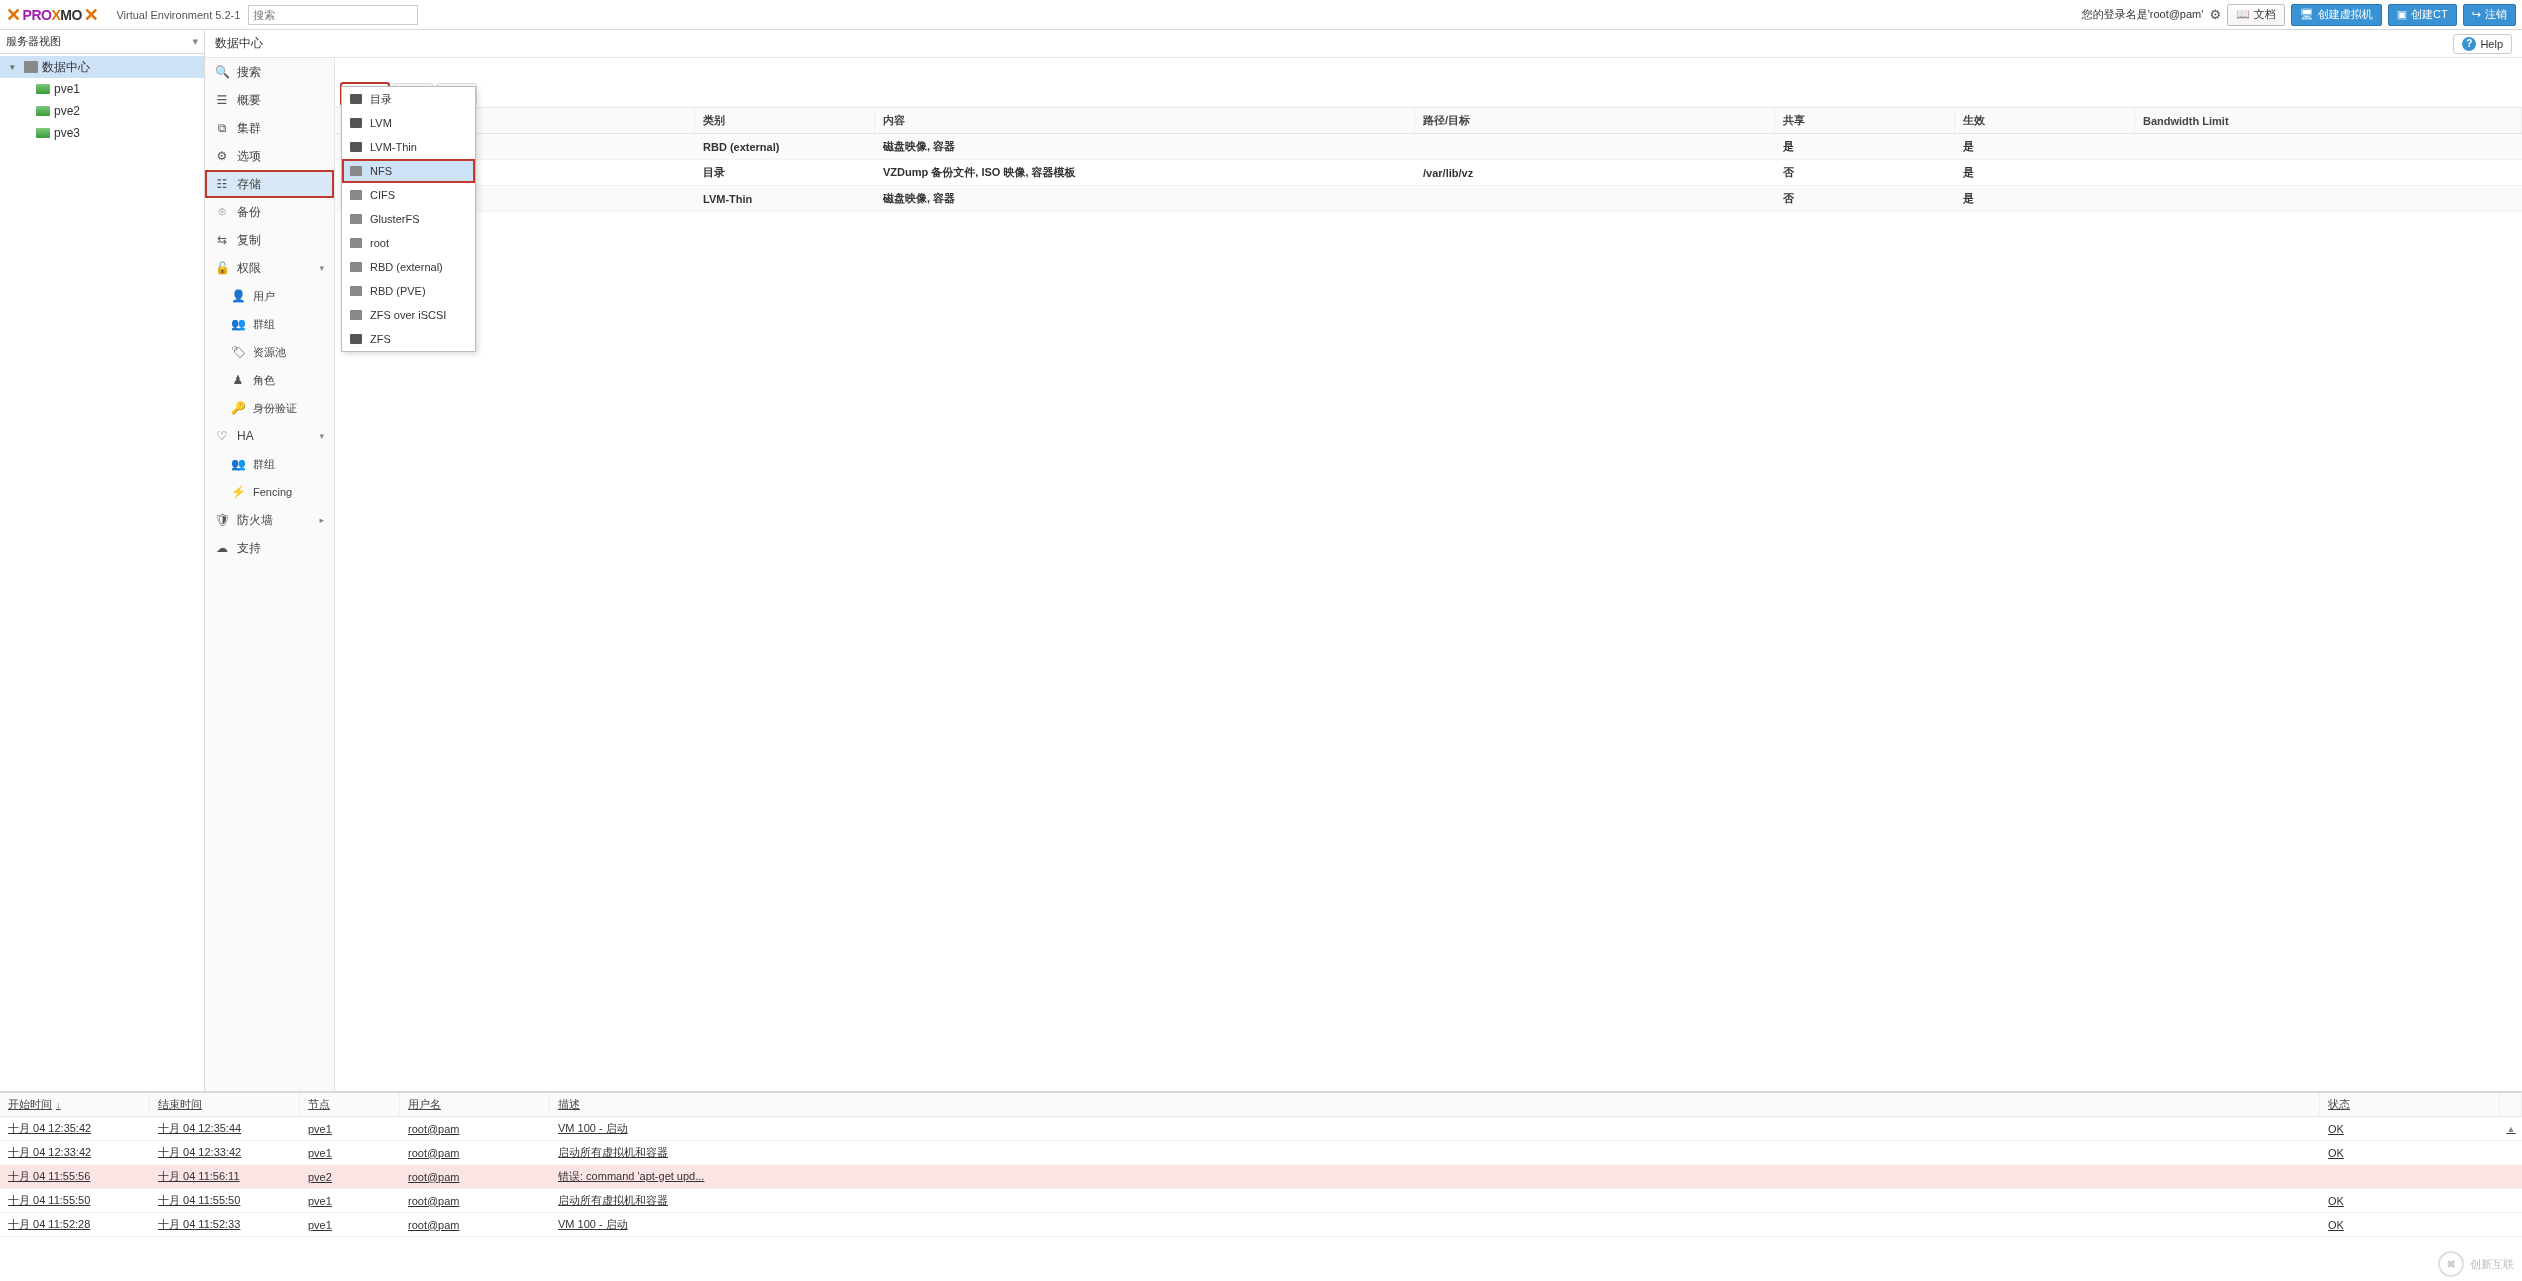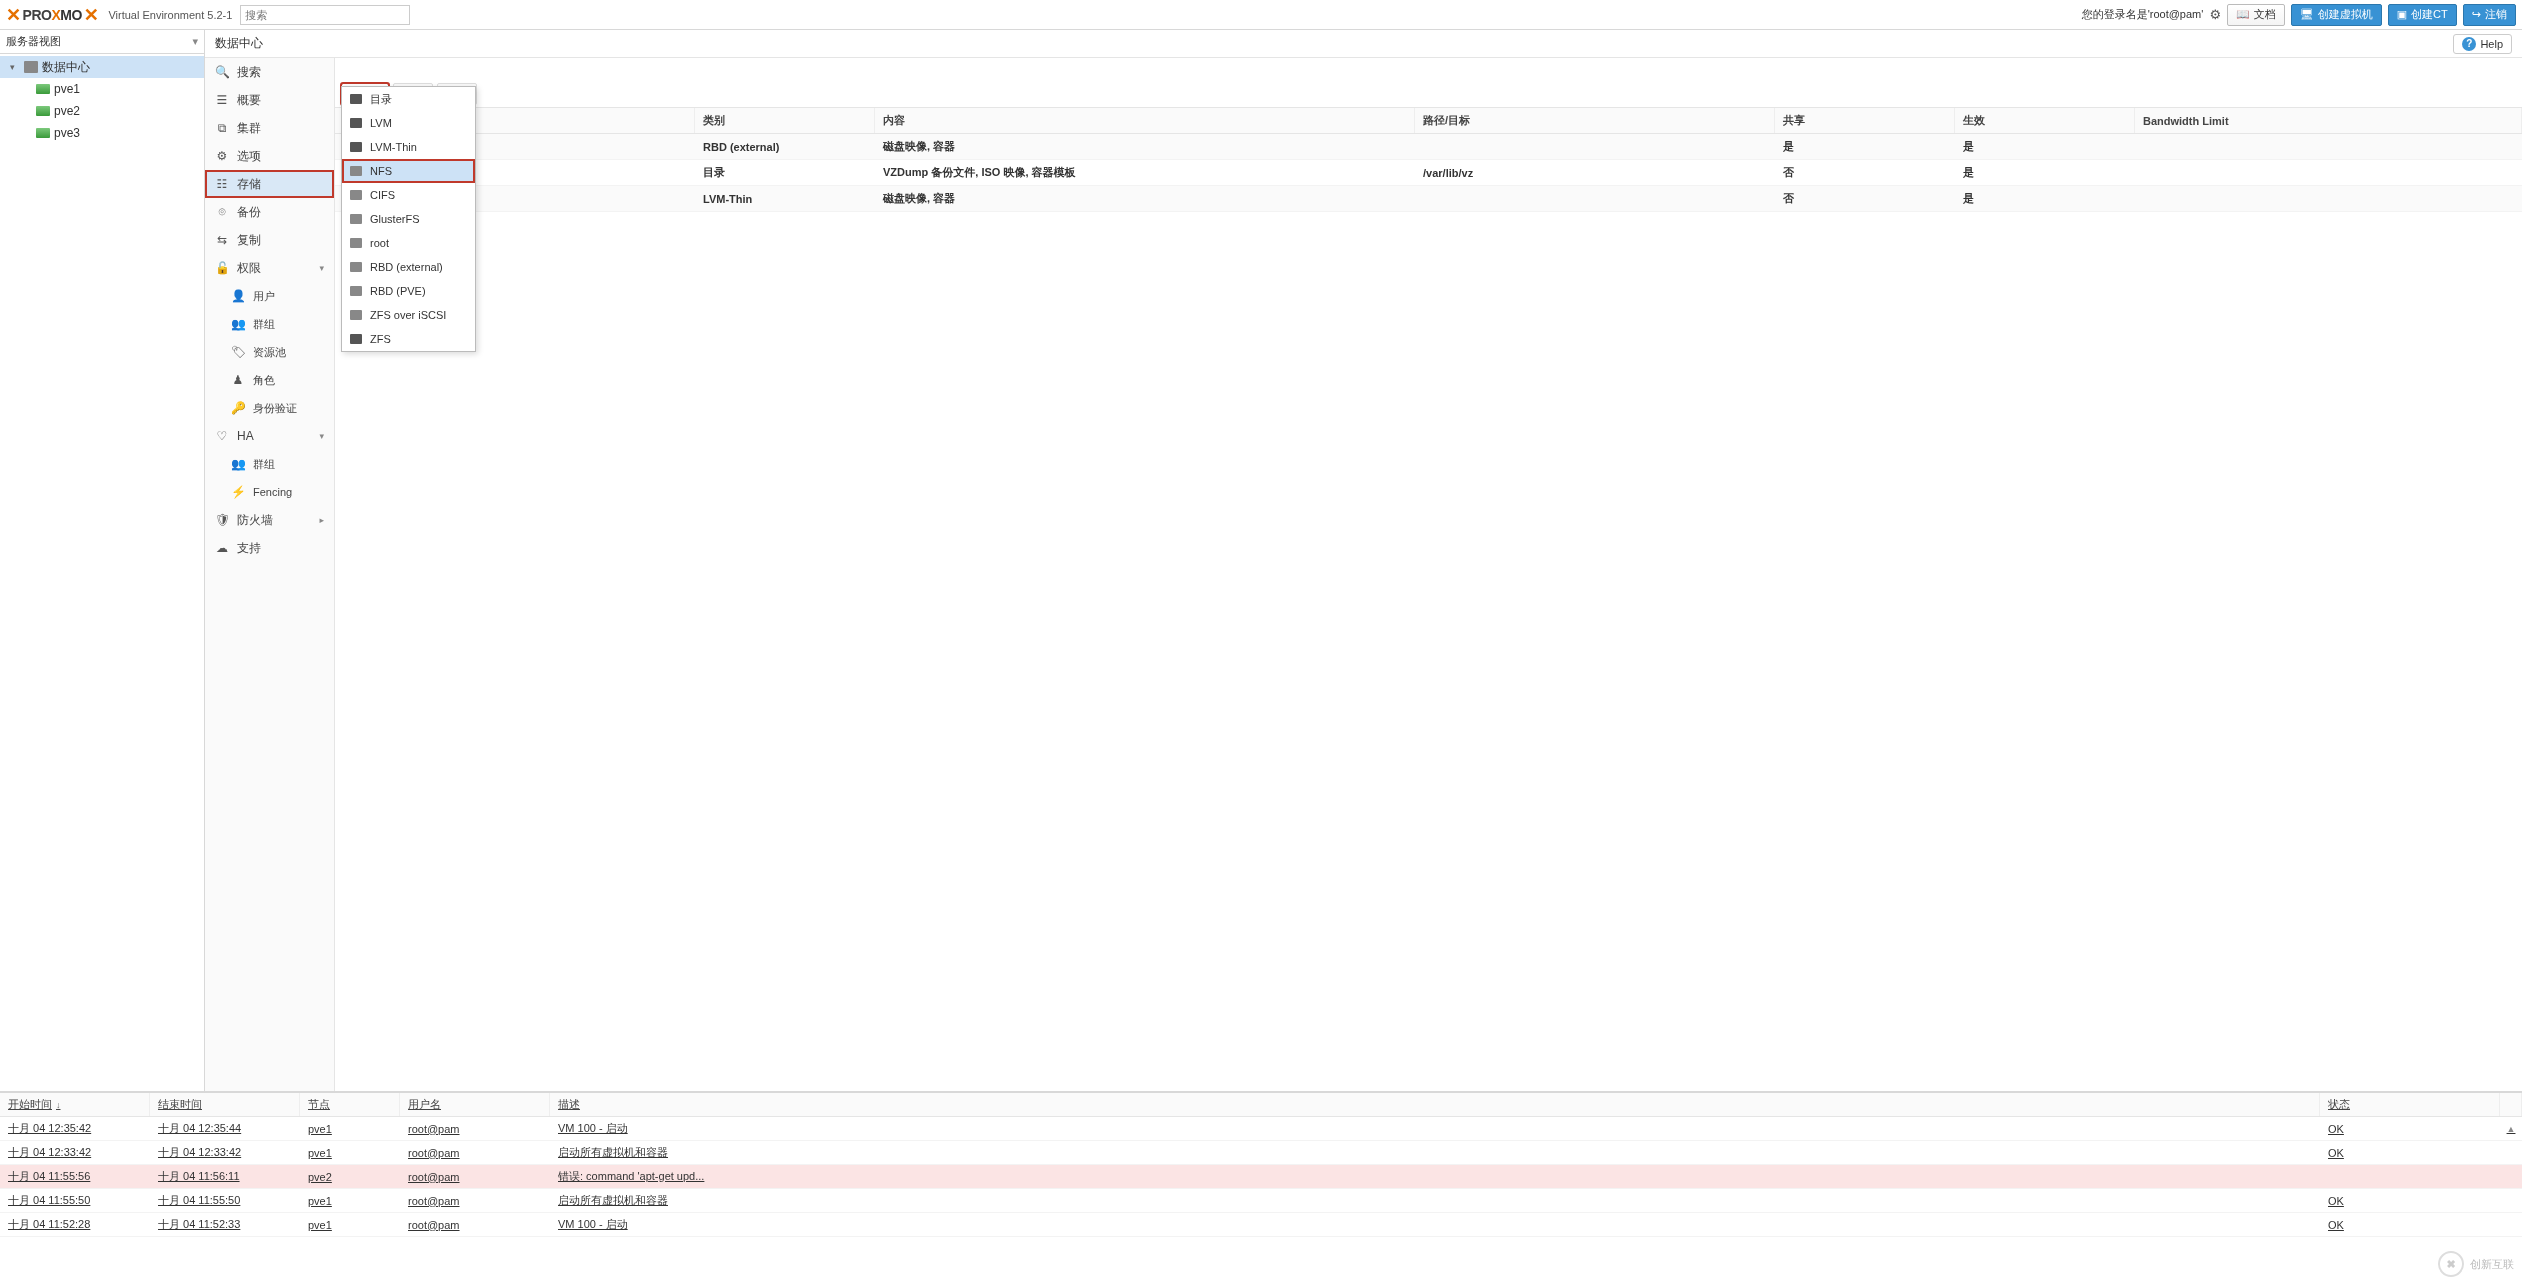--- a/index.html
+++ b/index.html
@@ -2,24 +2,24 @@
 <html><head>
 <meta charset="utf-8">
 <style>
   * { box-sizing: border-box; margin: 0; padding: 0; font-family: "Helvetica Neue", Arial, sans-serif; }
   body { font-size: 12px; color: #333; background: #fff; overflow: hidden; }
 
   
   .topbar { height: 30px; background: #fff; border-bottom: 1px solid #d8d8d8; display: flex; align-items: center; padding: 0 6px; }
   .logo { display: flex; align-items: center; font-weight: bold; font-size: 14px; letter-spacing: -0.5px; }
   .logo .x1 { color: #e57000; font-size: 18px; margin-right: 2px; }
-  .logo .pro { color: #404040; }
+  .logo .pro { color: #a21caf; }
   .logo .x2 { color: #e57000; }
   .logo .mo { color: #333; }
-  .ver { font-size: 11px; color: #555; margin-left: 8px; }
+  .ver { font-size: 11px; color: #555; margin-left: 16px; }
   .search-top { margin-left: 8px; width: 170px; height: 20px; border: 1px solid #ccc; background: #fff; padding: 0 4px; font-size: 11px; }
   .tb-right { margin-left: auto; display: flex; align-items: center; gap: 6px; font-size: 11px; }
   .btn { display: inline-flex; align-items: center; gap: 4px; height: 22px; padding: 0 8px; border: 1px solid #bbb; background: linear-gradient(#fff,#f4f4f4); border-radius: 2px; cursor: pointer; font-size: 11px; color: #333; }
   .btn-blue { background: #3892d4; border-color: #2b77ad; color: #fff; }
   .gear { font-size: 13px; color: #555; cursor: pointer; }
 
   
   .body { position: absolute; top: 30px; bottom: 0; left: 0; right: 0; display: flex; flex-direction: column; }
   .main-row { flex: 1; display: flex; min-height: 0; }
 

